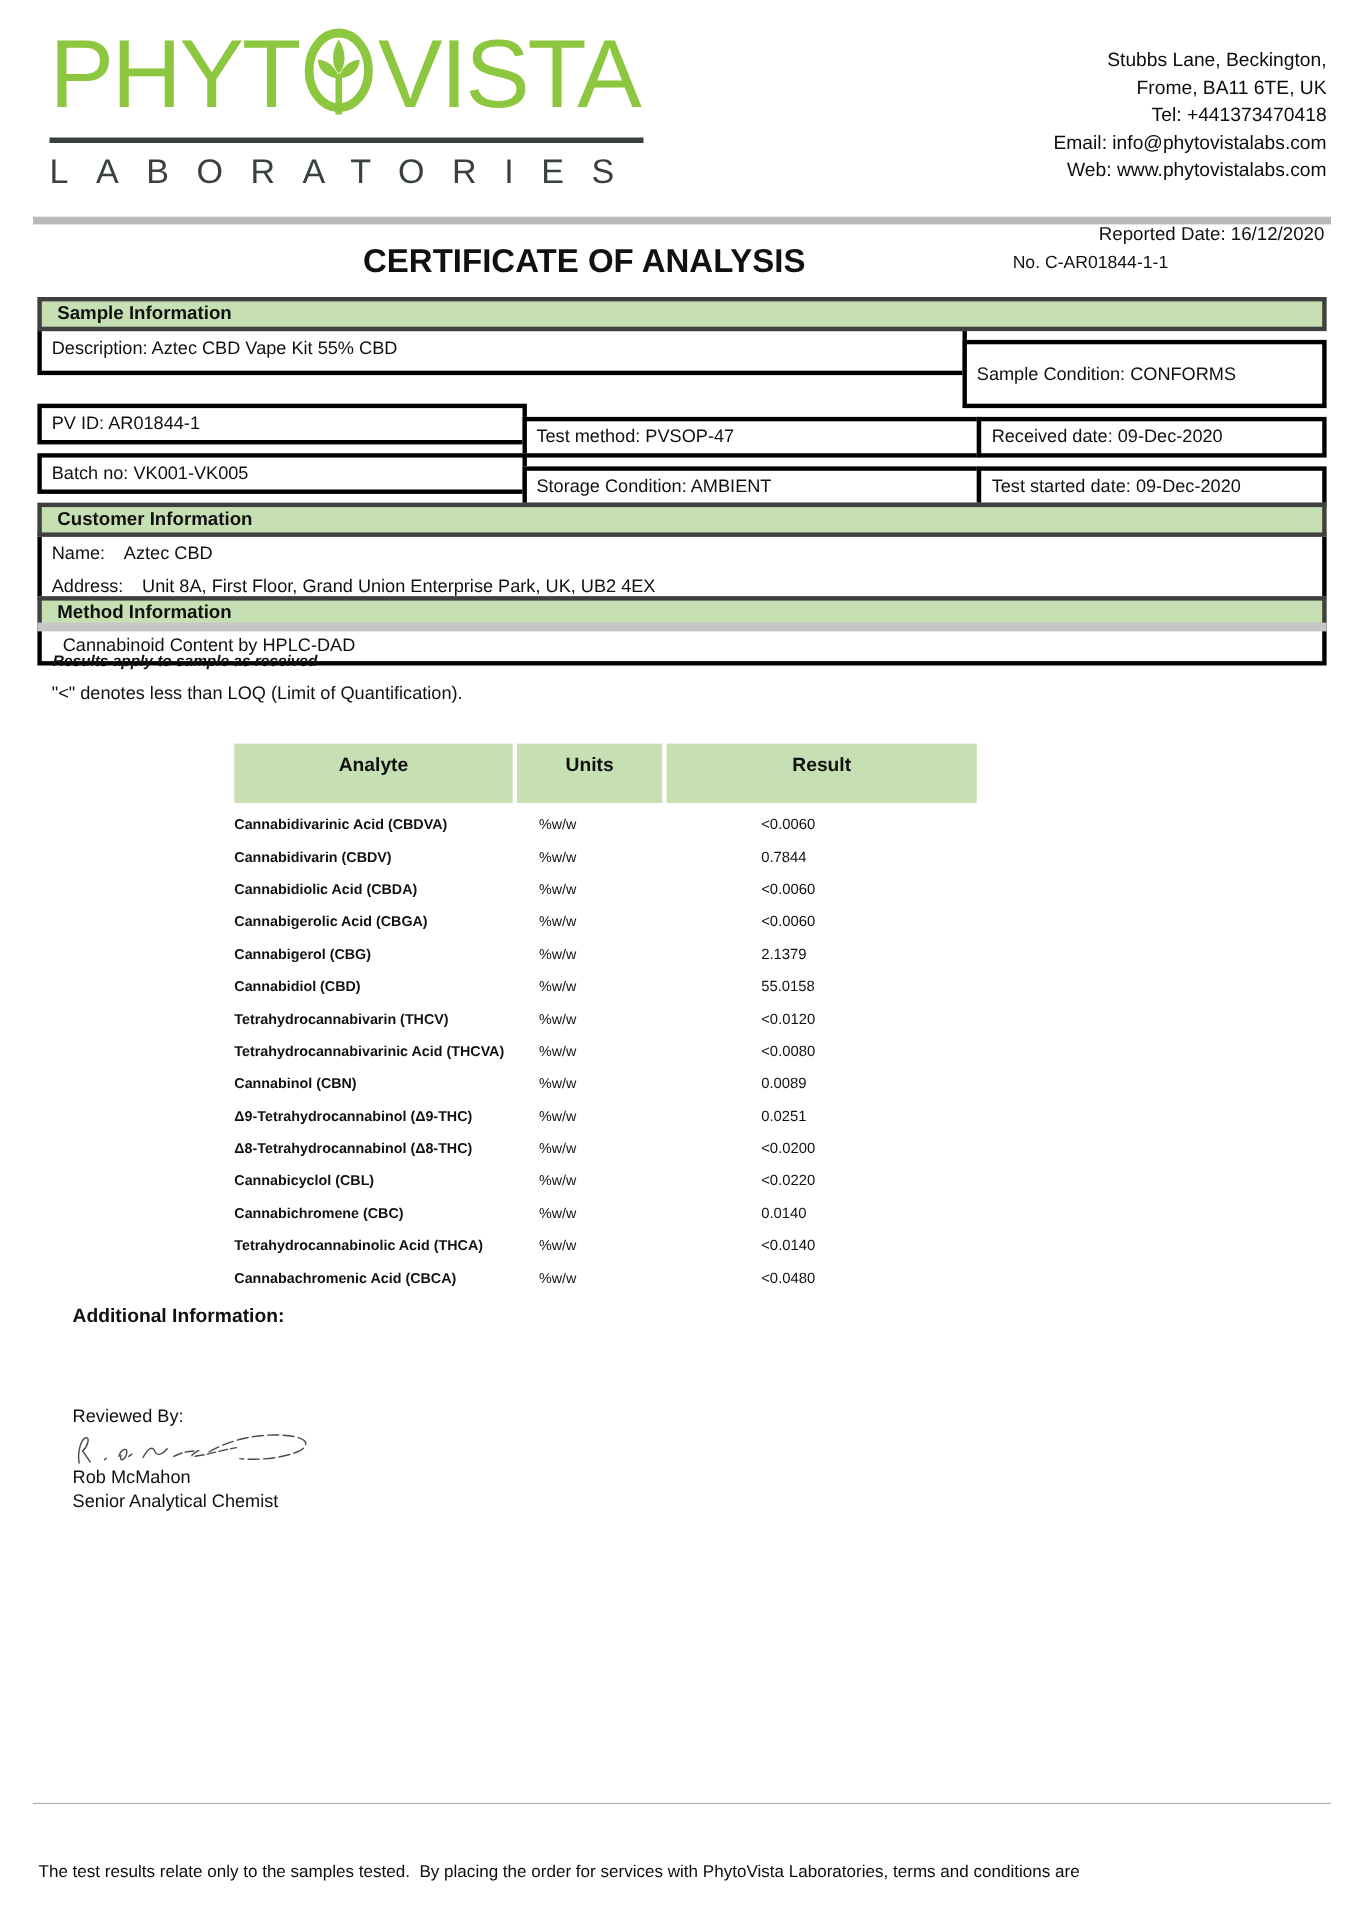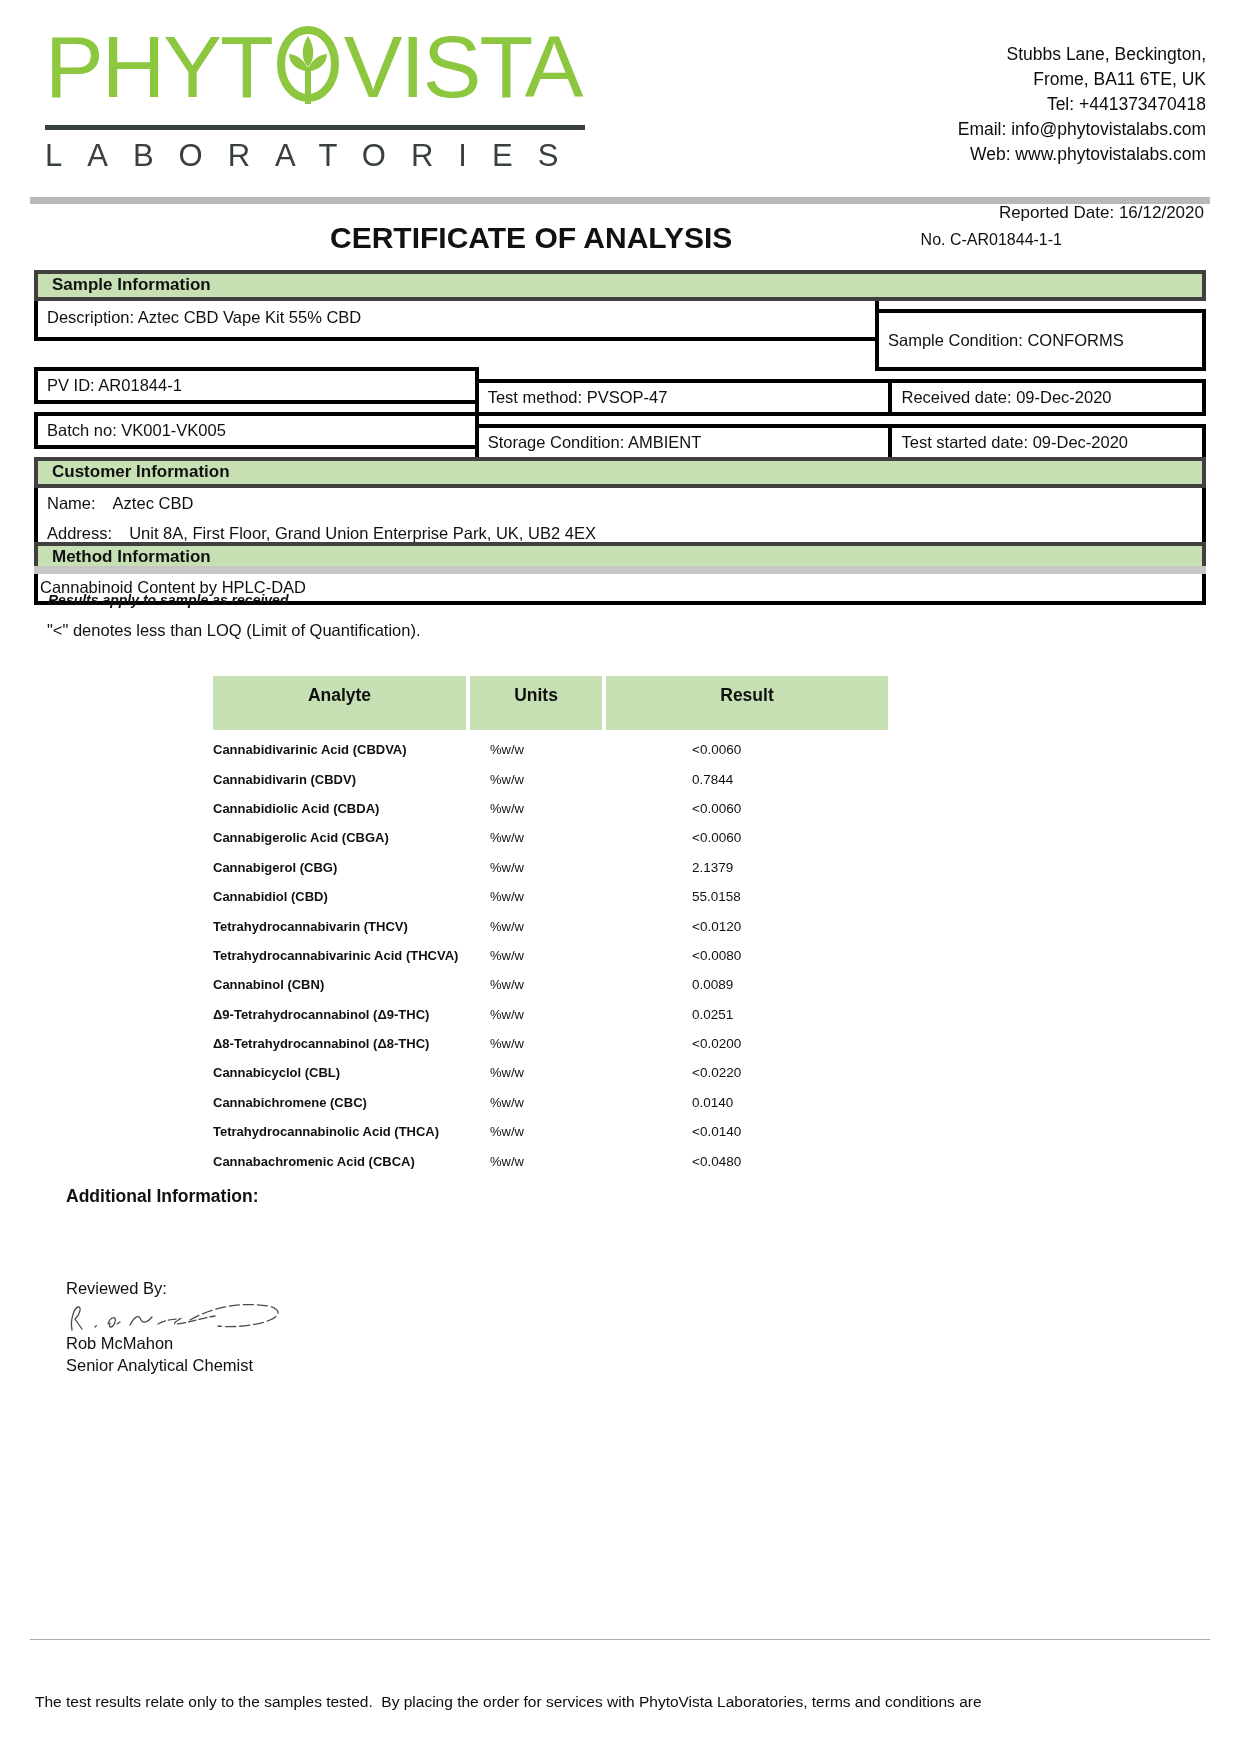--- a/index.html
+++ b/index.html
@@ -34,21 +34,21 @@
   .irow { display:flex; }
   .cell { border:4px solid #000; background:#fff; }
   .cell + .cell { margin-left:-4px;margin-top:12px; }
   .c-desc { width:845px; height:44px; padding:7px 9px; }
   .c-cond { width:331px; height:62px; display:flex; align-items:center; padding:0 9px; }
   .c-a { width:464px; } .c-b { width:436px; } .c-c { width:331px; }
   .h37 { height:37px; display:flex; align-items:center; padding:0 9px; }
   .cust-box { border:4px solid #000; height:62px; padding:6px 9px; }
   .cust-line2 { margin-top:11px; }
   .lbl { margin-right:17px; }
-  .method-box { border:4px solid #000; height:36px; display:flex; align-items:center; padding:0 2px; }
+  .method-box { border:4px solid #000; height:36px; display:flex; align-items:center; padding:0 19px; }
   .shadow-bar { position:absolute; left:34px; top:566px; width:1172px; height:8px; background:#c6c6c6; }
 
   
   .note1 { position:absolute; left:48px; top:592px; font-size:14px; font-weight:bold; font-style:italic; }
   .note2 { position:absolute; left:47px; top:621px; font-size:16.5px; }
 
   
   .results { position:absolute; left:213px; top:676px; width:675px; }
   .res-h { display:flex; gap:4px; }
   .res-hc { background:#c6e0b4; font-weight:bold; font-size:17.5px;

